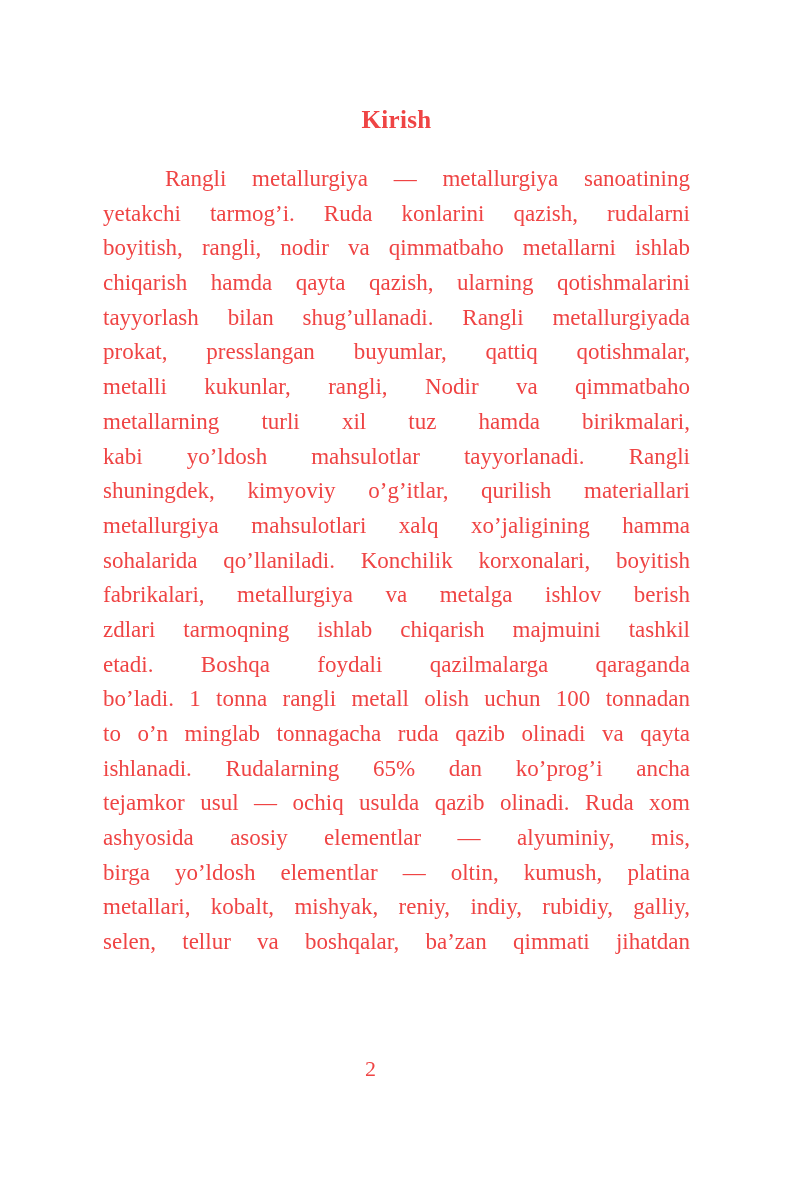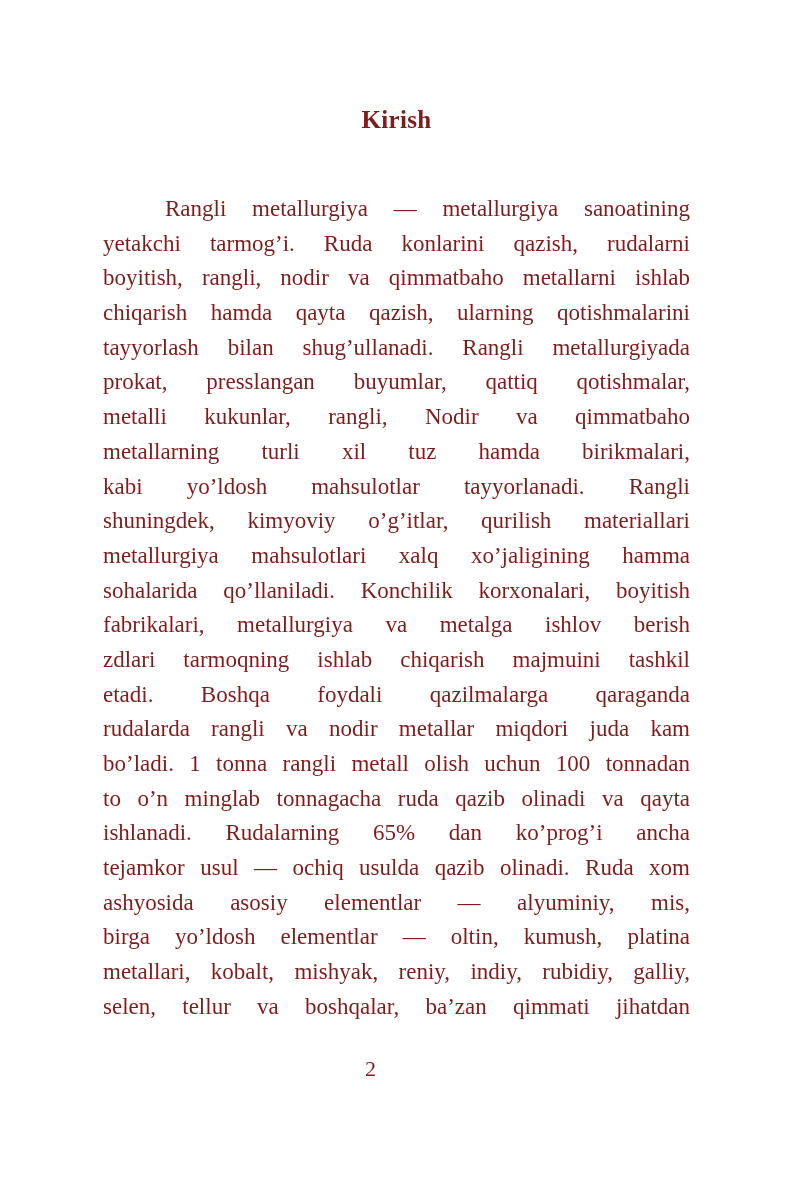--- a/index.html
+++ b/index.html
@@ -7,21 +7,21 @@
     padding: 0;
     background: #ffffff;
   }
   .page {
     position: relative;
     width: 800px;
     height: 1203px;
     background: #ffffff;
     overflow: hidden;
     font-family: "Liberation Serif", "DejaVu Serif", serif;
-    color: #7f1d1d;
+    color: #ef4444;
   }
   .section-title {
     position: absolute;
     top: 106px;
     left: 103px;
     width: 587px;
     text-align: center;
     font-size: 25px;
     font-weight: bold;
     letter-spacing: 0.3px;
@@ -36,21 +36,20 @@
   .body-text .line {
     height: 34.7px;
     line-height: 34.7px;
     text-align: justify;
     text-align-last: justify;
     white-space: normal;
     overflow: hidden;
   }
   .body-text .line.first {
     text-indent: 62px;
-    margin-top: 30px;
   }
   .page-number {
     position: absolute;
     top: 1056px;
     left: 103px;
     width: 587px;
     text-align: center;
     font-size: 22px;
     transform: translateX(-26px);
   }
@@ -71,21 +70,20 @@
       <div class="line">prokat, presslangan buyumlar, qattiq qotishmalar,</div>
       <div class="line">metalli kukunlar, rangli, Nodir va qimmatbaho</div>
       <div class="line">metallarning turli xil tuz hamda birikmalari,</div>
       <div class="line">kabi yo’ldosh mahsulotlar tayyorlanadi. Rangli</div>
       <div class="line">shuningdek, kimyoviy o’g’itlar, qurilish materiallari</div>
       <div class="line">metallurgiya mahsulotlari xalq xo’jaligining hamma</div>
       <div class="line">sohalarida qo’llaniladi. Konchilik korxonalari, boyitish</div>
       <div class="line">fabrikalari, metallurgiya va metalga ishlov berish</div>
       <div class="line">zdlari tarmoqning ishlab chiqarish majmuini tashkil</div>
       <div class="line">etadi. Boshqa foydali qazilmalarga qaraganda</div>
-      <div class="line">rudalarda rangli va nodir metallar miqdori juda kam</div>
       <div class="line">bo’ladi. 1 tonna rangli metall olish uchun 100 tonnadan</div>
       <div class="line">to o’n minglab tonnagacha ruda qazib olinadi va qayta</div>
       <div class="line">ishlanadi. Rudalarning 65% dan ko’prog’i ancha</div>
       <div class="line">tejamkor usul — ochiq usulda qazib olinadi. Ruda xom</div>
       <div class="line">ashyosida asosiy elementlar — alyuminiy, mis,</div>
       <div class="line">birga yo’ldosh elementlar — oltin, kumush, platina</div>
       <div class="line">metallari, kobalt, mishyak, reniy, indiy, rubidiy, galliy,</div>
       <div class="line">selen, tellur va boshqalar, ba’zan qimmati jihatdan</div>
     </div>
 

